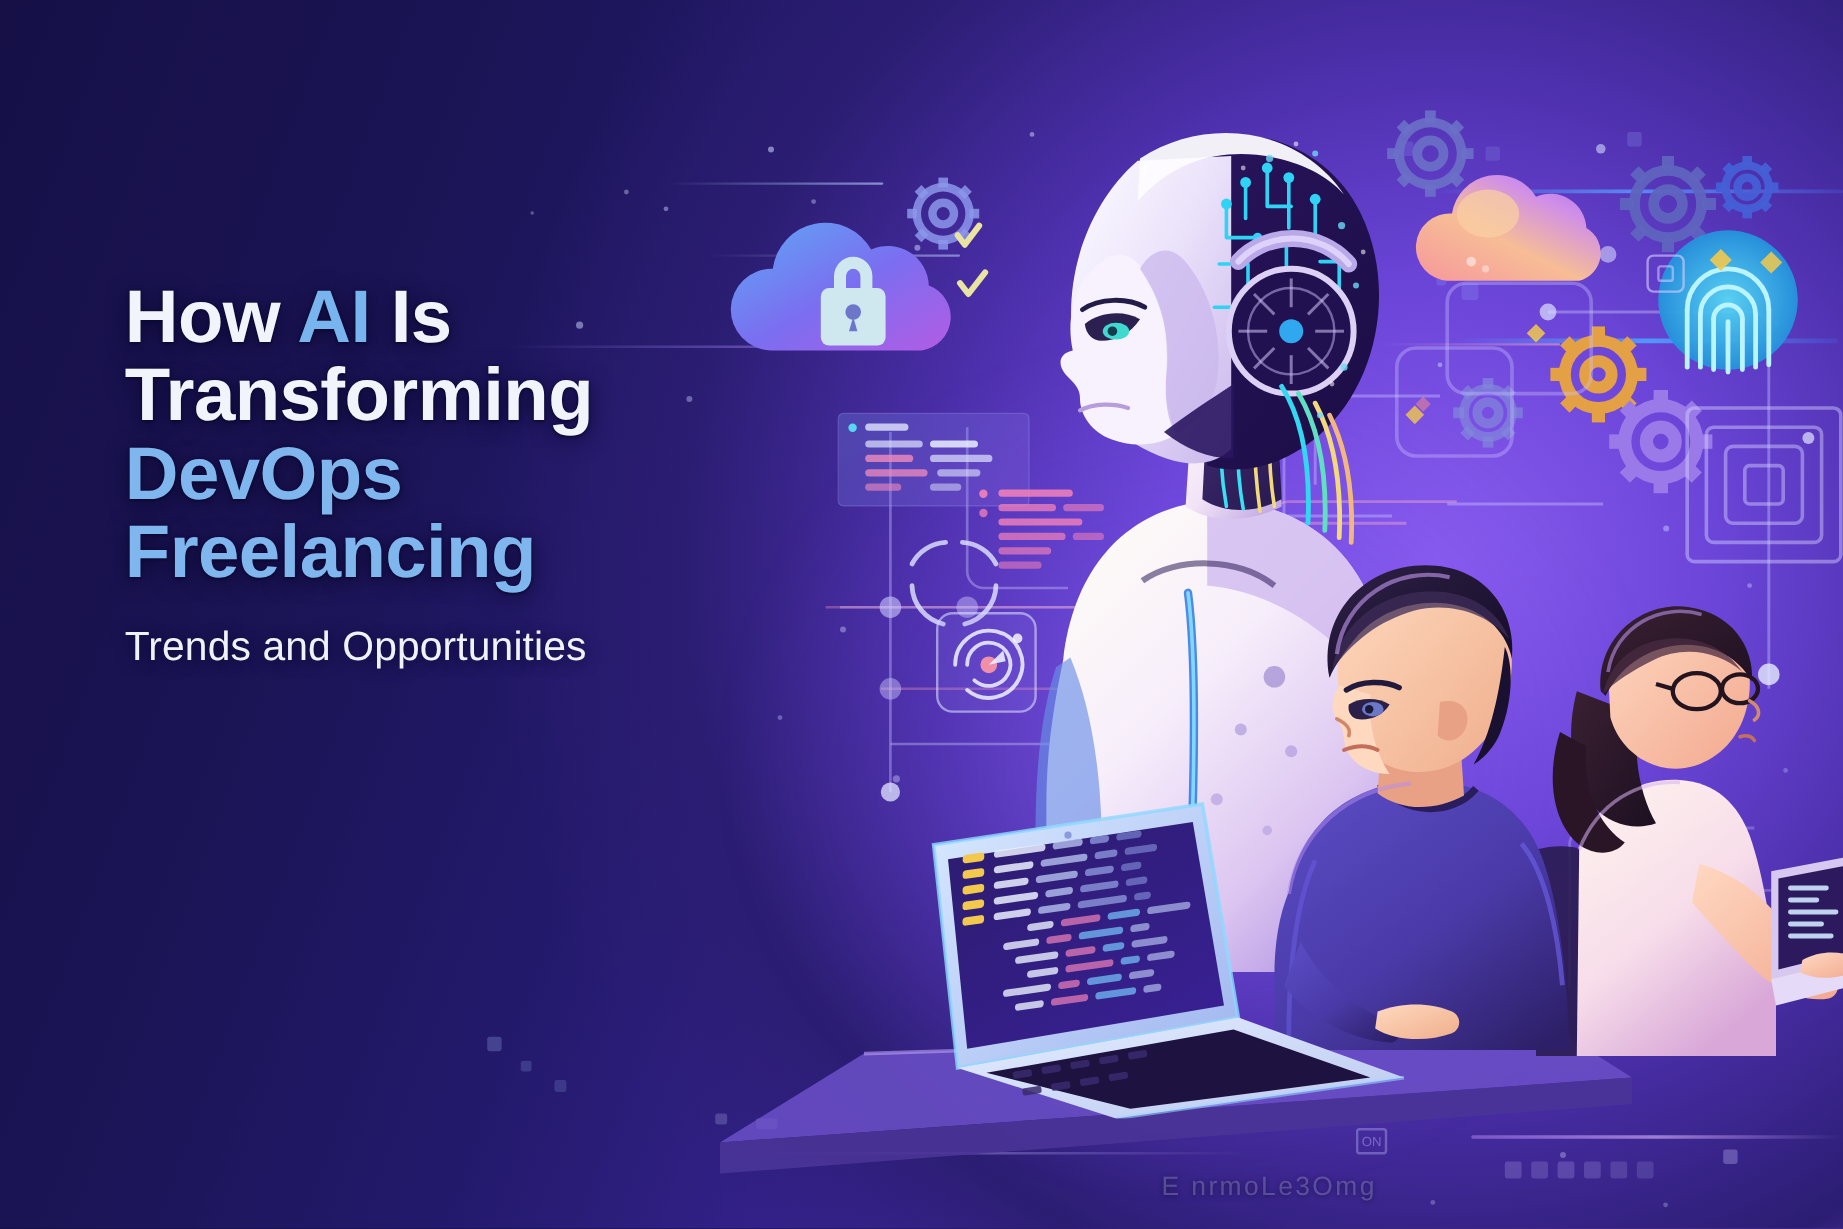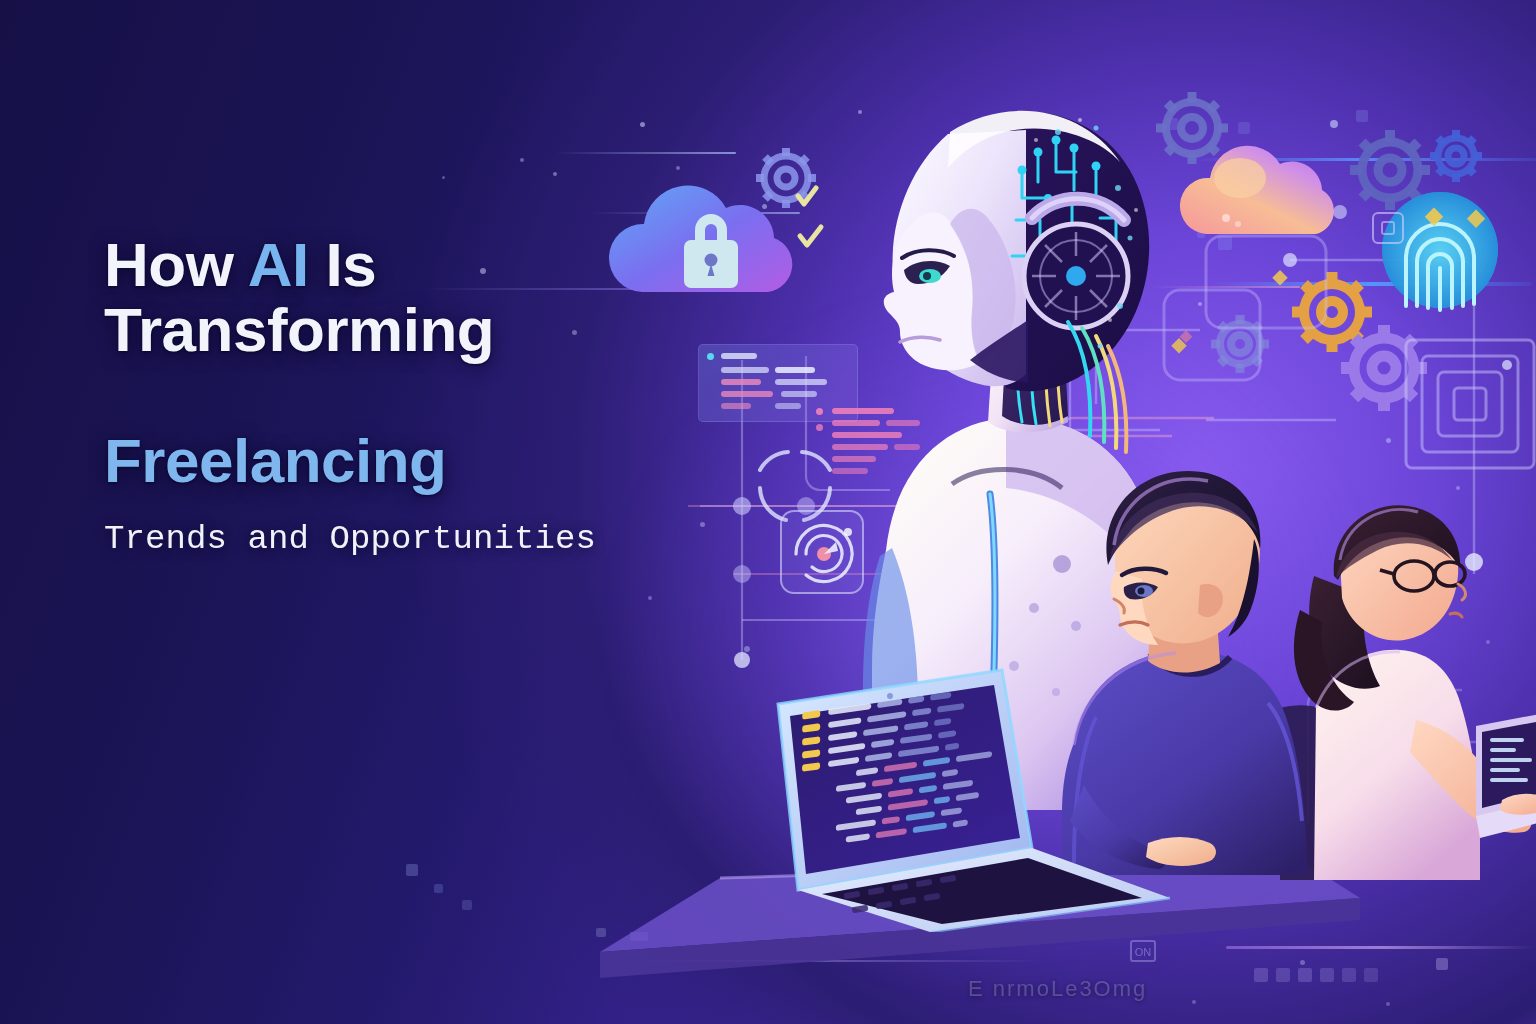--- a/index.html
+++ b/index.html
@@ -28,21 +28,21 @@
   .rrect{position:absolute;border-radius:14px;border:2px solid rgba(200,200,255,.35);}
 
   
   .headline{position:absolute;left:104px;top:232px;width:640px;z-index:40;}
   .headline h1{margin:0;font-size:62px;line-height:1.055;font-weight:700;
     color:#f2f4fb;letter-spacing:-0.5px;
     text-shadow:0 3px 18px rgba(8,5,40,.75), 0 1px 3px rgba(8,5,40,.9);}
   .hl-accent{color:#78b4ee;}
   .hl-blue{color:#7fb6ee;}
   .subtitle{margin:26px 0 0 0;font-size:34px;font-weight:400;color:#f0f2fa;
-    letter-spacing:.1px;text-shadow:0 2px 12px rgba(8,5,40,.8);font-family:Liberation Mono, monospace;}
+    letter-spacing:.1px;text-shadow:0 2px 12px rgba(8,5,40,.8);}
 
   
   .cloudwrap{position:absolute;}
   .cloud-lock{left:596px;top:176px;width:230px;height:140px;}
   .cloud-warm{left:1168px;top:132px;width:210px;height:120px;}
 
   
   .robot{position:absolute;left:800px;top:70px;width:420px;height:740px;z-index:20;}
 
   
@@ -812,19 +812,19 @@
 
   <div class="rrect" style="left:1014px;top:766px;width:36px;height:22px;border-radius:9px;background:rgba(225,230,255,.55);border-color:rgba(235,240,255,.4);"></div>
 
   <div class="faint" style="position:absolute;left:968px;top:976px;z-index:50;">E nrmoLe3Omg</div>
   <div style="position:absolute;left:1130px;top:940px;width:26px;height:22px;border:2px solid rgba(200,200,255,.35);border-radius:3px;z-index:50;font-size:11px;color:rgba(200,200,255,.4);text-align:center;line-height:20px;">ON</div>
 
   <div class="headline">
     <h1>
       <span>How </span><span class="hl-accent">AI</span><span> Is</span><br>
       <span>Transforming</span><br>
-      <br>
+      <span class="hl-blue">DevOps</span><br>
       <span class="hl-blue">Freelancing</span>
     </h1>
     <p class="subtitle">Trends and Opportunities</p>
   </div>
 
 </div>
 
 </body></html>

